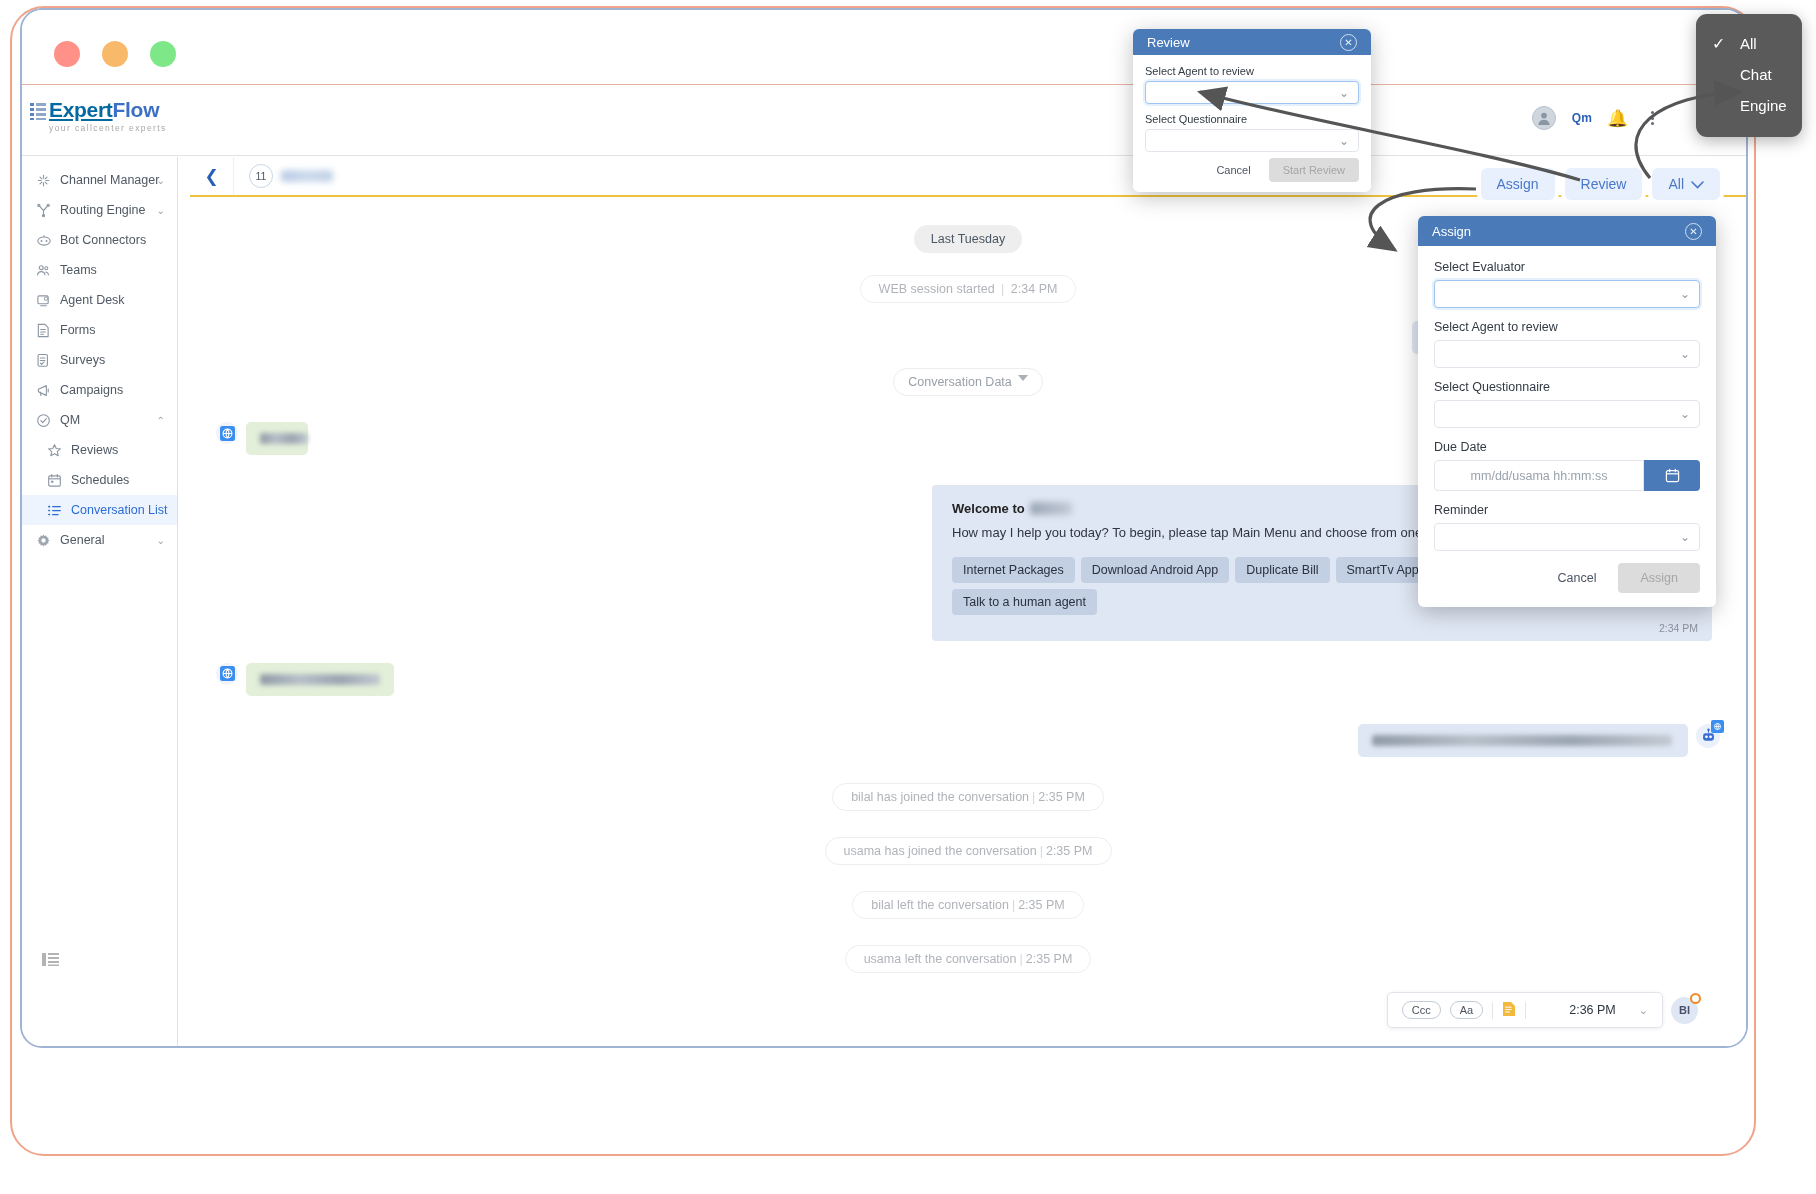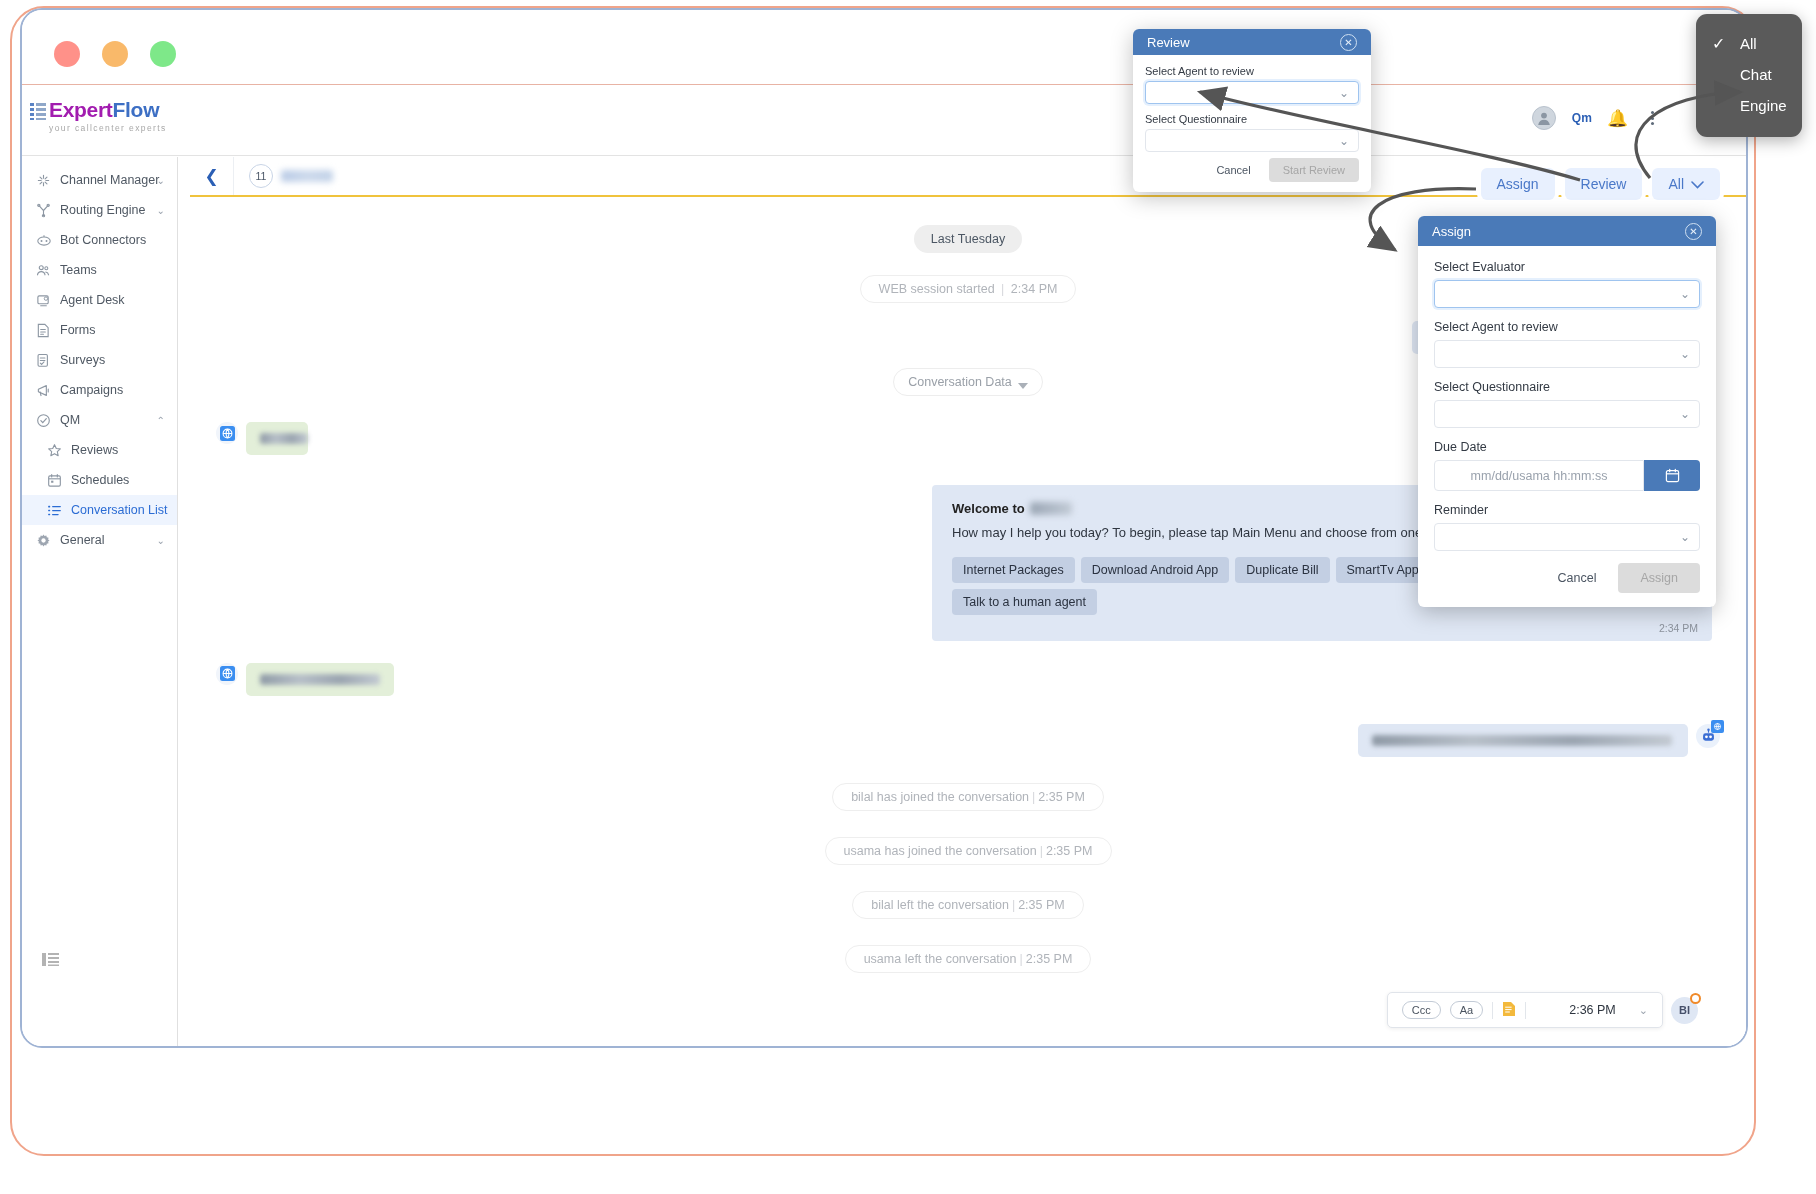--- a/index.html
+++ b/index.html
@@ -49,21 +49,21 @@
       linear-gradient(#5a83c4 0 0) 0 0/4px 3px no-repeat,
       linear-gradient(#8fa7c9 0 0) 6px 0/10px 3px no-repeat,
       linear-gradient(#5a83c4 0 0) 0 5px/4px 3px no-repeat,
       linear-gradient(#8fa7c9 0 0) 6px 5px/10px 3px no-repeat,
       linear-gradient(#5a83c4 0 0) 0 10px/4px 3px no-repeat,
       linear-gradient(#8fa7c9 0 0) 6px 10px/10px 3px no-repeat,
       linear-gradient(#5a83c4 0 0) 0 15px/4px 3px no-repeat,
       linear-gradient(#8fa7c9 0 0) 6px 15px/10px 3px no-repeat;
   }
   .logo-text { font-size: 21px; font-weight: bold; letter-spacing: -.3px; line-height: 20px; }
-  .logo-expert { color: #a21caf; }
+  .logo-expert { color: #0369a1; text-decoration: underline; }
   .logo-flow { color: #3d6fc4; }
   .logo-tag { font-size: 8.5px; color: #a8a8a8; letter-spacing: 1.4px; margin-top: 2px; }
 
   .header-right { position: absolute; right: 86px; top: 20px; display: flex; align-items: center; gap: 16px; }
   .avatar-circle {
     width: 24px; height: 24px; border-radius: 50%;
     background: #cfd6de; border: 1px solid #b9c2cd;
     display: flex; align-items: center; justify-content: center;
   }
   .avatar-circle svg { display: block; }
@@ -113,21 +113,21 @@
     border-radius: 15px; padding: 7px 17px; margin-top: 26px;
   }
   .sys-chip {
     border: 1px solid #eeeeee; color: #b0b4ba; font-size: 12.5px;
     border-radius: 15px; padding: 6px 18px; background: #fff; white-space: nowrap;
   }
   .sys-sep { color: #d6d8dc; margin: 0 3px; }
   .data-chip {
     border: 1px solid #ededed; color: #9aa0a8; font-size: 12.5px;
     border-radius: 15px; padding: 6px 14px; background: #fff;
-    display: flex; align-items: flex-end; gap: 6px;
+    display: flex; align-items: flex-start; gap: 6px;
   }
   .caret-dn { width: 0; height: 0; border-left: 5px solid transparent;
     border-right: 5px solid transparent; border-top: 6px solid #aab0b8; }
 
   .msg-row { display: flex; align-items: flex-start; padding: 0 26px; }
   .msg-row.left { justify-content: flex-start; }
   .msg-row.right { justify-content: flex-end; }
   .chan-ico {
     width: 22px; height: 22px; border-radius: 50%; background: #f1f5fb;
     display: flex; align-items: center; justify-content: center; flex: none;

